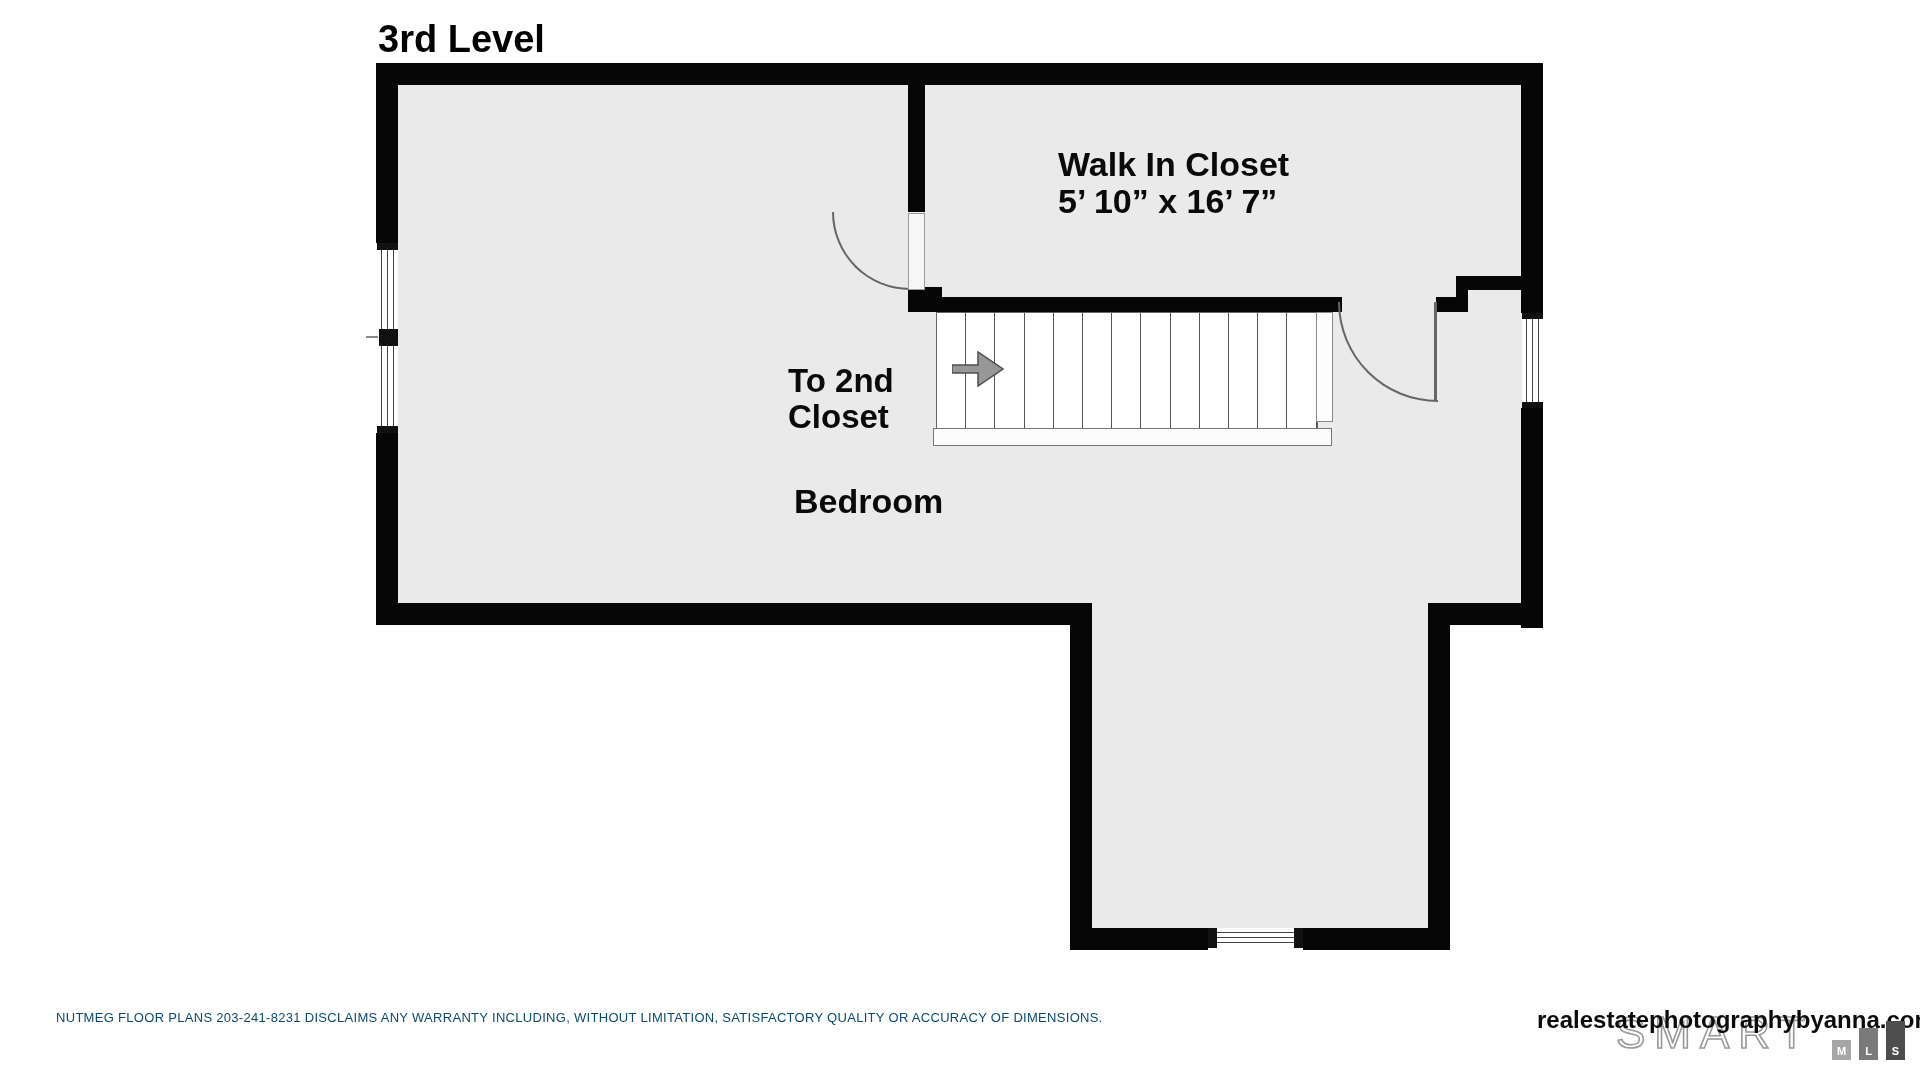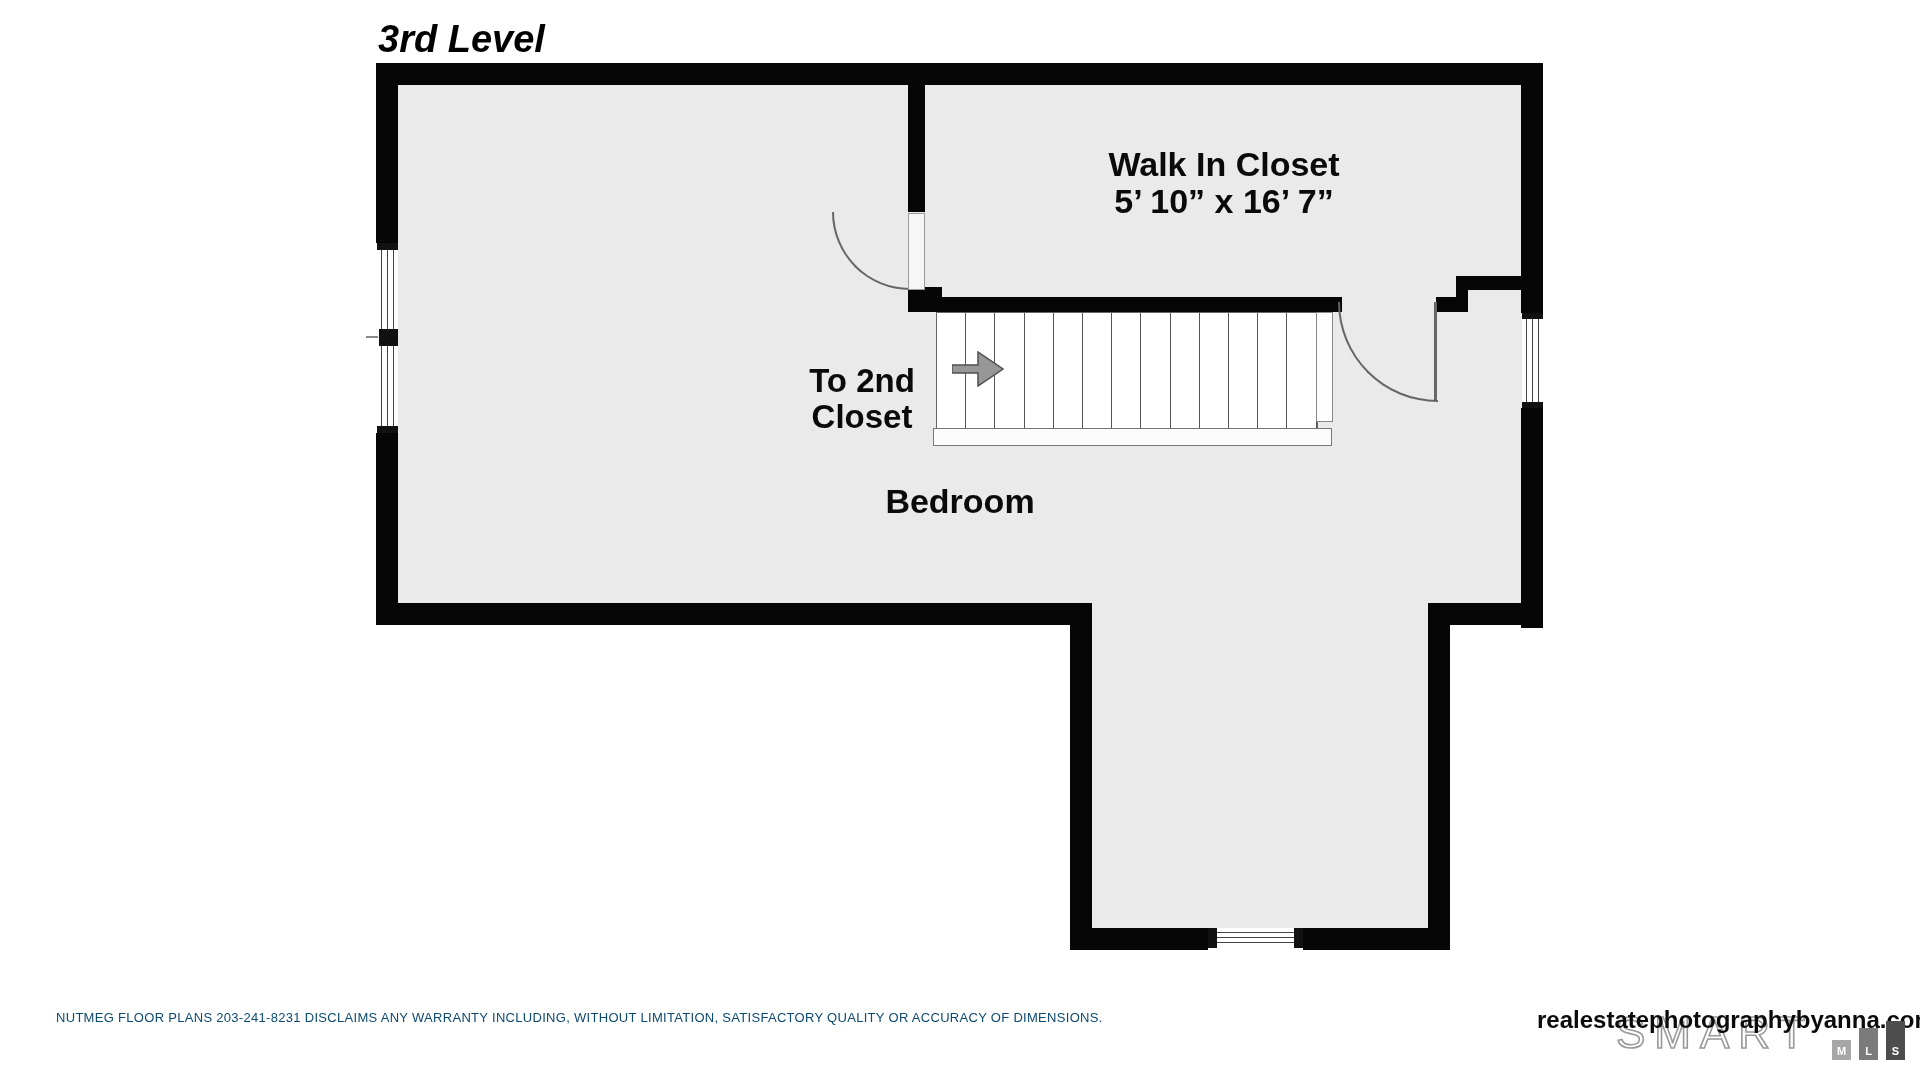--- a/index.html
+++ b/index.html
@@ -1,20 +1,20 @@
 <!DOCTYPE html>
 <html><head>
 <meta charset="utf-8">
 <style>
   html,body{margin:0;padding:0;background:#fff;}
   #stage{position:relative;width:1920px;height:1080px;background:#fff;overflow:hidden;
          font-family:"Liberation Sans",sans-serif;}
   .floor{position:absolute;background:#eaeaea;z-index:1;}
   .wall{position:absolute;background:#060606;z-index:3;}
-  .label{position:absolute;z-index:6;color:#0a0a0a;font-weight:bold;text-align:center;}
+  .label{position:absolute;z-index:6;color:#0a0a0a;font-weight:bold;}
   .title{position:absolute;z-index:6;color:#000;font-weight:bold;font-size:38px;}
   .window{position:absolute;background:#fff;z-index:4;}
   .wcap{position:absolute;background:#111;}
   .wlineV{position:absolute;top:0;bottom:0;width:1px;background:#444;}
   .wlineH{position:absolute;left:6px;right:6px;height:1px;background:#444;}
   .door-leaf{position:absolute;background:#f6f6f6;border:1px solid #9a9a9a;z-index:5;}
   .door-arc{position:absolute;border-left:2px solid #666;border-bottom:2px solid #666;
             border-bottom-left-radius:100% 100%;z-index:4;}
   .treads{position:absolute;left:936px;top:312px;width:380px;height:118px;z-index:2;
           background-color:#fff;border:1px solid #666;
@@ -29,21 +29,21 @@
          color:transparent;-webkit-text-stroke:1.6px #999;font-weight:400;text-align:center;}
   .mls-bar{position:absolute;z-index:7;display:flex;align-items:flex-end;justify-content:center;
            color:#fff;font-size:11px;font-weight:bold;padding-bottom:3px;box-sizing:border-box;}
   .lh37{font-size:34px;line-height:37px;}
 </style>
 </head>
 <body>
 
 <div id="stage">
 
-  <div class="title" style="left:378px;top:18px;font-style:italic;">3rd Level</div>
+  <div class="title" style="left:378px;top:18px;">3rd Level</div>
 
   <div class="floor" style="left:398px;top:85px;width:1124px;height:520px;"></div>
   <div class="floor" style="left:1092px;top:603px;width:336px;height:327px;"></div>
 
   <div class="wall" style="left:376px;top:63px;width:1167px;height:22px;"></div>
   <div class="wall" style="left:376px;top:63px;width:22px;height:180px;"></div>
   <div class="wall" style="left:376px;top:433px;width:22px;height:192px;"></div>
   <div class="wall" style="left:376px;top:603px;width:716px;height:22px;"></div>
   <div class="wall" style="left:1521px;top:63px;width:22px;height:250px;"></div>
   <div class="wall" style="left:1521px;top:408px;width:22px;height:220px;"></div>

